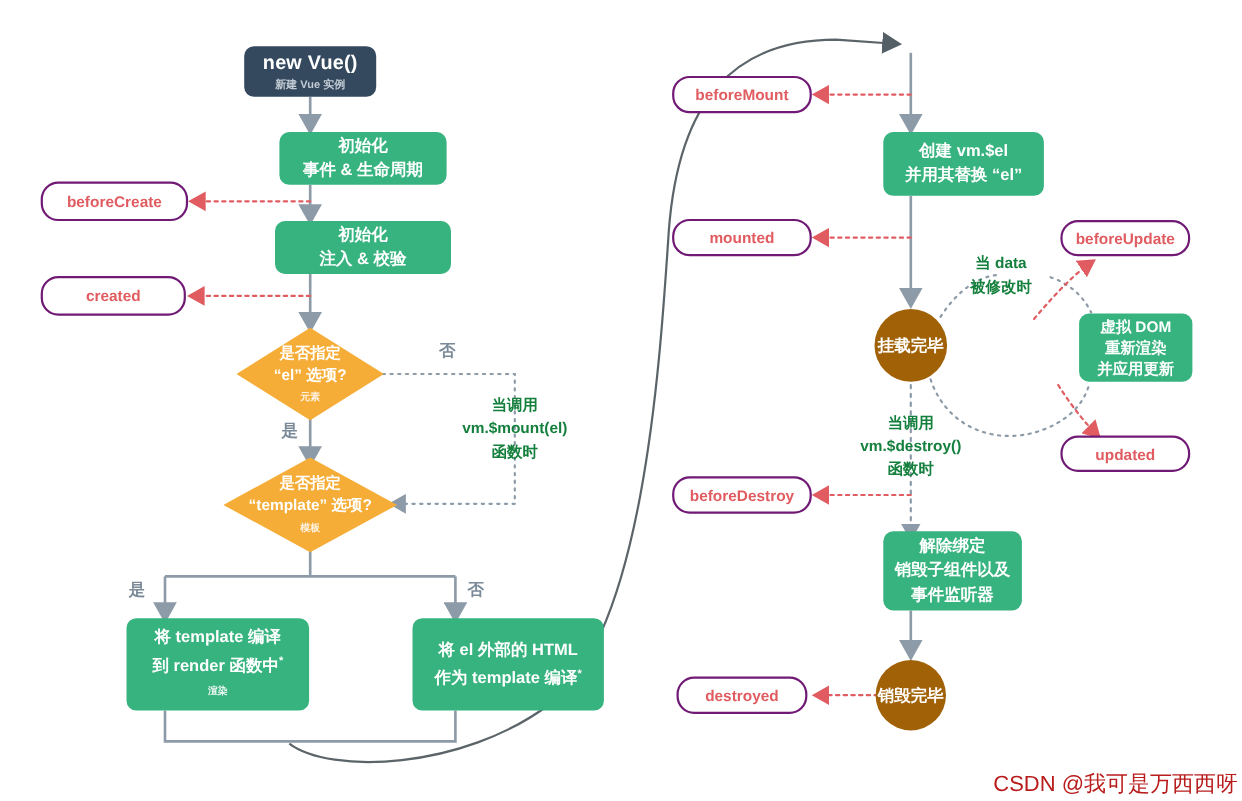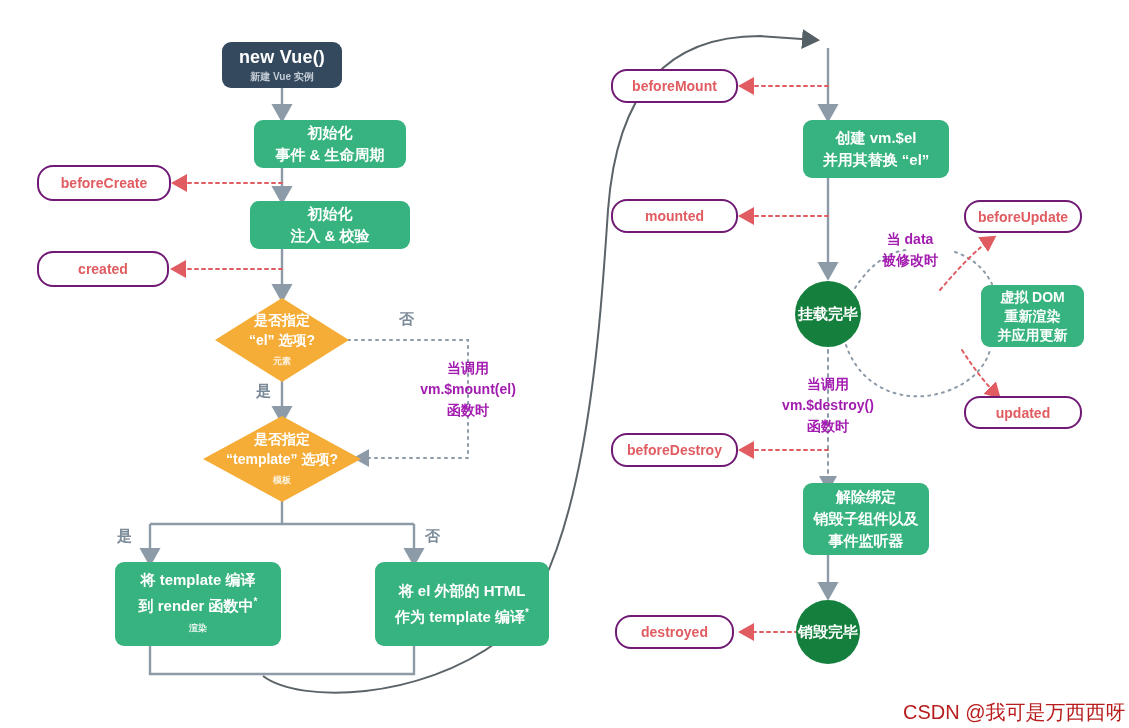--- a/index.html
+++ b/index.html
@@ -7,29 +7,29 @@
   #stage{position:relative;width:1129px;height:728px;background:#fff;overflow:hidden;}
   svg.layer{position:absolute;left:0;top:0;width:1129px;height:728px;}
   .node{position:absolute;box-sizing:border-box;display:flex;flex-direction:column;
         align-items:center;justify-content:center;text-align:center;}
   .green{background:#36b37e;border-radius:9px;color:#fff;font-size:15px;line-height:22px;font-weight:600;margin-left:48px;}
   .dark{background:#35495e;border-radius:9px;color:#fff;}
   .dark .t1{font-size:18px;font-weight:bold;letter-spacing:.2px;}
   .dark .t2{font-size:10px;color:#c2cbd4;margin-top:2px;font-weight:600;}
   .hook{border:2px solid #701a75;border-radius:16px;background:#fff;color:#e05c61;
         font-size:14px;font-weight:bold;}
-  .circle{background:#15803d;border-radius:50%;color:#fff;font-size:15px;font-weight:700;}
+  .circle{background:#a16207;border-radius:50%;color:#fff;font-size:15px;font-weight:700;}
   .diamond-wrap{position:absolute;}
   .diamond-wrap .dtext{position:absolute;left:0;top:0;width:100%;height:100%;
         display:flex;flex-direction:column;align-items:center;justify-content:center;
         color:#fff;font-size:14px;line-height:20px;font-weight:600;pointer-events:none;}
   .sub{font-size:9px;opacity:.85;margin-top:1px;}
   .sup{font-size:10px;vertical-align:super;}
   .edge-label{position:absolute;color:#7b8a99;font-weight:700;font-size:15px;}
-  .note{position:absolute;color:#a21caf;font-weight:700;font-size:14px;line-height:21px;text-align:center;}
+  .note{position:absolute;color:#15803d;font-weight:700;font-size:14px;line-height:21px;text-align:center;}
   .watermark{position:absolute;color:#b91c1c;font-size:20px;}
   .green .sml{font-size:9px;font-weight:600;opacity:.9;}
 </style>
 </head>
 <body>
 
 <div id="stage">
 
   <svg class="layer">
     <defs>

